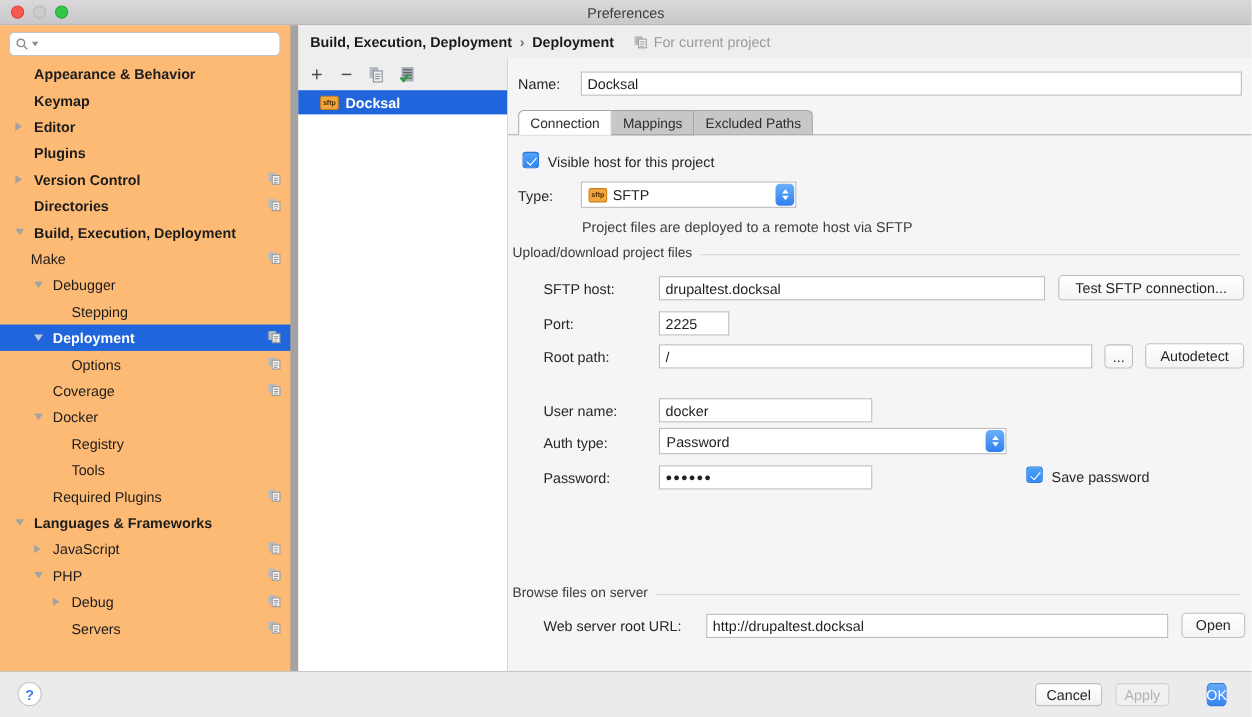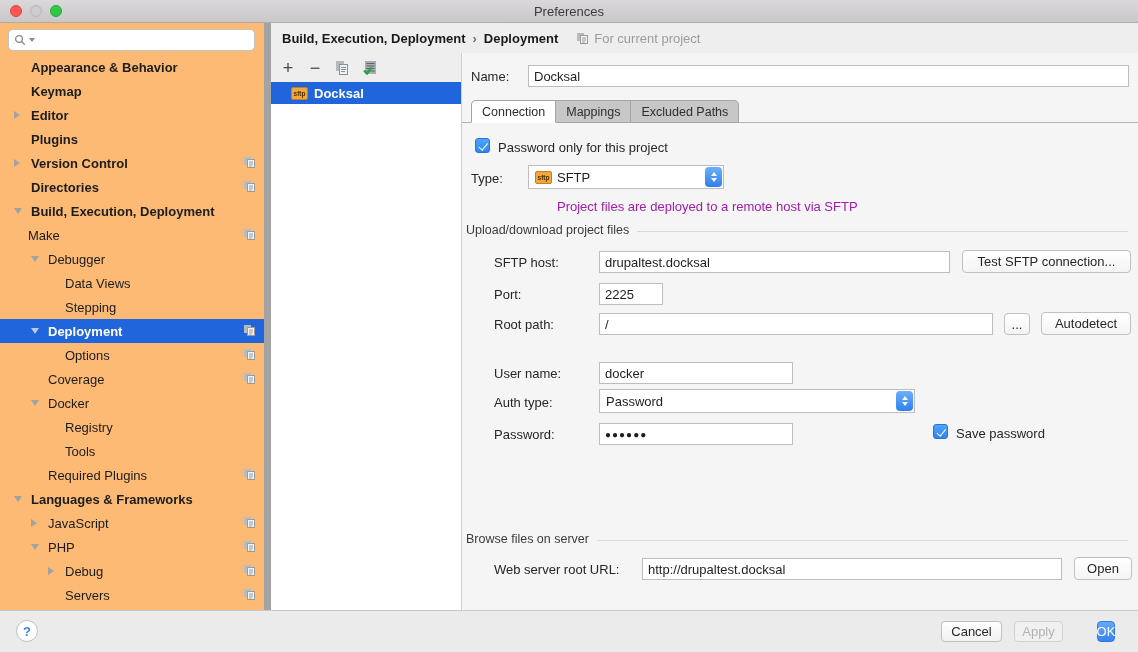--- a/index.html
+++ b/index.html
@@ -76,21 +76,21 @@
   .select{position:absolute;box-sizing:border-box;height:24px;background:#fff;border:1px solid #bdbdbd;display:flex;align-items:center;padding-left:6px;gap:5px;}
   .stepper{position:absolute;right:1px;top:1px;bottom:1px;width:17px;border-radius:4px;
     background:linear-gradient(#6cb0f9,#2f7fef);display:flex;flex-direction:column;align-items:center;justify-content:center;gap:2px;}
   .st-up{width:0;height:0;border-left:3.5px solid transparent;border-right:3.5px solid transparent;border-bottom:4px solid #fff;}
   .st-dn{width:0;height:0;border-left:3.5px solid transparent;border-right:3.5px solid transparent;border-top:4px solid #fff;}
   .checkbox{position:absolute;width:15px;height:15px;border-radius:3px;background:linear-gradient(#51a3f8,#2e86f2);border:1px solid #2676d9;box-sizing:border-box;}
   .checkbox:after{content:"";position:absolute;left:4.5px;top:1.5px;width:3.5px;height:7.5px;border:solid #fff;border-width:0 1.8px 1.8px 0;transform:rotate(40deg);}
   .section{position:absolute;left:4px;right:10px;display:flex;align-items:center;}
   .section .sec-label{font-size:12.5px;color:#3b3b3b;flex:none;}
   .section .sec-line{flex:1;height:1px;background:#d8d8d8;margin-left:8px;margin-top:2px;}
-  .hint{position:absolute;color:#a21caf;margin-left:28px;}
+  .hint{position:absolute;color:#404040;}
 
   
   .tabs{position:absolute;left:9px;top:47px;display:flex;z-index:2;border-radius:10px;}
   .tab{height:23px;box-sizing:border-box;padding:0 10px;font-size:12.5px;display:flex;align-items:center;
     background:#c7c7c7;border:1px solid #a5a5a5;border-left:none;color:#2e2e2e;cursor:default;}
   .tab:first-child{border-left:1px solid #a5a5a5;border-top-left-radius:5px;}
   .tab:last-child{border-top-right-radius:5px;}
   .tab.active{background:#fff;border-bottom:1px solid #fff;}
   .tab-underline{position:absolute;left:0;right:0;top:69px;height:1px;background:#b2b2b2;z-index:1;}
 
@@ -169,23 +169,20 @@
             <span class="tree-label">Make</span>
             <span class="tree-icon"><svg width="13" height="13" viewBox="0 0 13 13">
                 <rect x="1" y="1" width="7" height="8" fill="#b6bbc2"></rect>
                 <rect x="4.5" y="3.5" width="7" height="8" fill="#f2f3f5" stroke="#9b9b9b" stroke-width="1"></rect>
                 <path d="M6 6h4M6 8h4M6 10h3" stroke="#9b9b9b" stroke-width="1"></path>
               </svg></span>
           </div>
           <div class="tree-row" style="padding-left: 48px;">
             <span class="arrow down" style="left: 31px;"></span>
             <span class="tree-label">Debugger</span>
-          </div>
-          <div class="tree-row" style="padding-left: 65px;">
-            <span class="tree-label">Data Views</span>
           </div>
           <div class="tree-row" style="padding-left: 65px;">
             <span class="tree-label">Stepping</span>
           </div>
           <div class="tree-row bold selected" style="padding-left: 48px;">
             <span class="arrow down" style="left: 31px;"></span>
             <span class="tree-label">Deployment</span>
             <span class="tree-icon"><svg width="13" height="13" viewBox="0 0 13 13">
                 <rect x="1" y="1" width="7" height="8" fill="#b6bbc2"></rect>
                 <rect x="4.5" y="3.5" width="7" height="8" fill="#f2f3f5" stroke="#9b9b9b" stroke-width="1"></rect>
@@ -324,21 +321,21 @@
           <input class="fld" style="left: 66px; top: 12px; width: 601px;" value="Docksal">
 
           <div class="tabs" id="tabs">
               <div class="tab active">Connection</div>
               <div class="tab">Mappings</div>
               <div class="tab">Excluded Paths</div>
             </div>
           <div class="tab-underline"></div>
 
           <span class="checkbox" style="left:13px;top:85px;"></span>
-          <span class="fp-label" style="left:36px;top:87px;">Password only for this project</span>
+          <span class="fp-label" style="left:36px;top:87px;">Visible host for this project</span>
 
           <span class="fp-label" style="left:9px;top:118px;">Type:</span>
           <div class="select" style="left:66px;top:112px;width:196px;">
             <span class="sftp-badge">sftp</span>
             <span>SFTP</span>
             <span class="stepper">
                 <span class="st-up"></span>
                 <span class="st-dn"></span>
               </span>
           </div>

